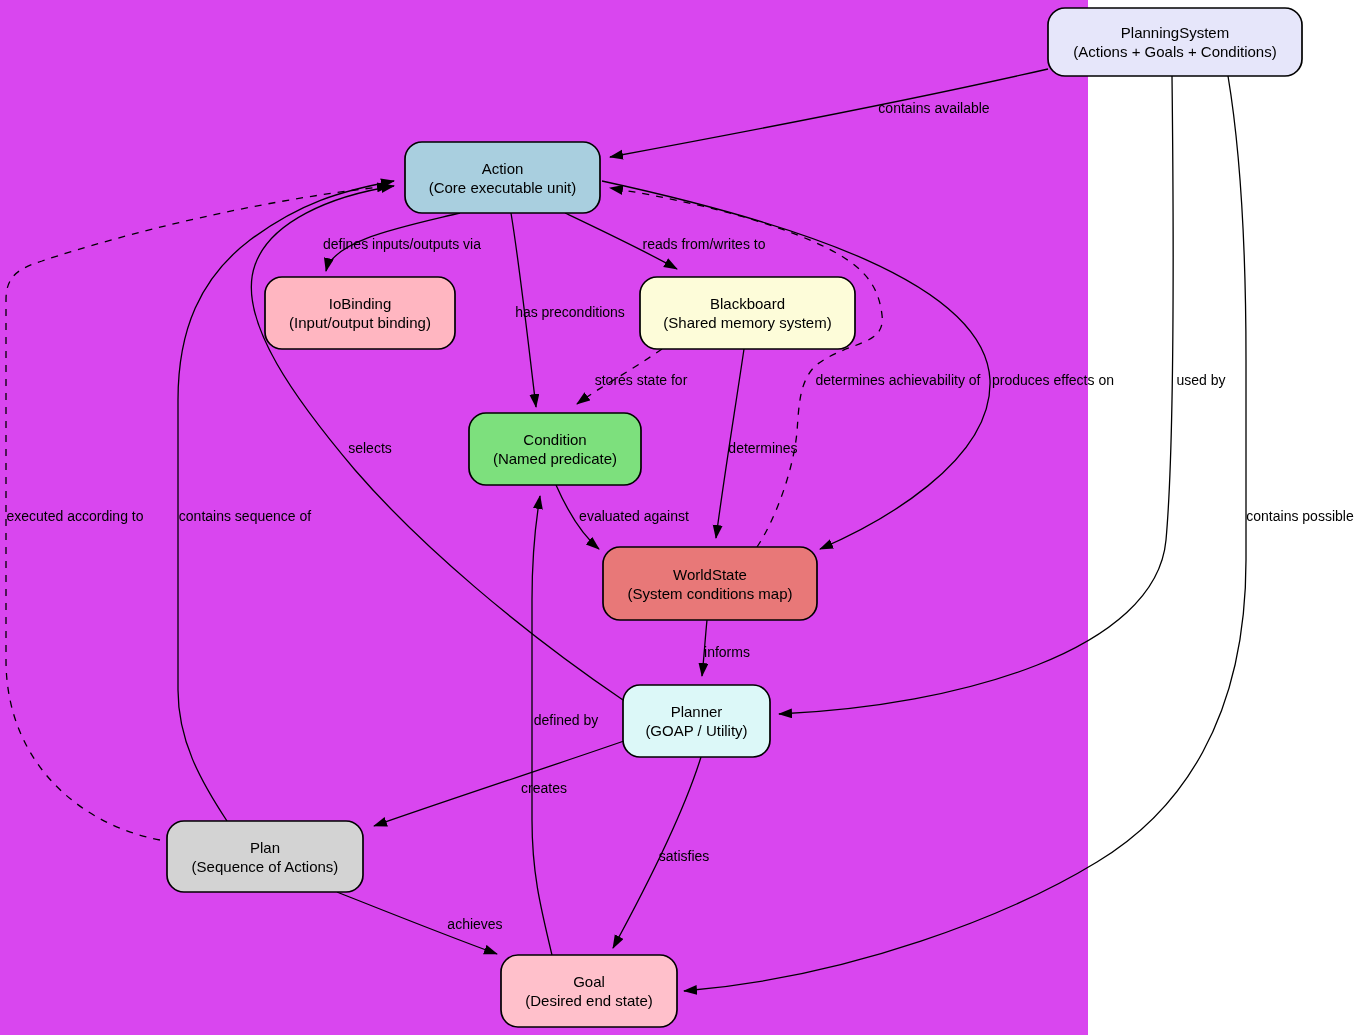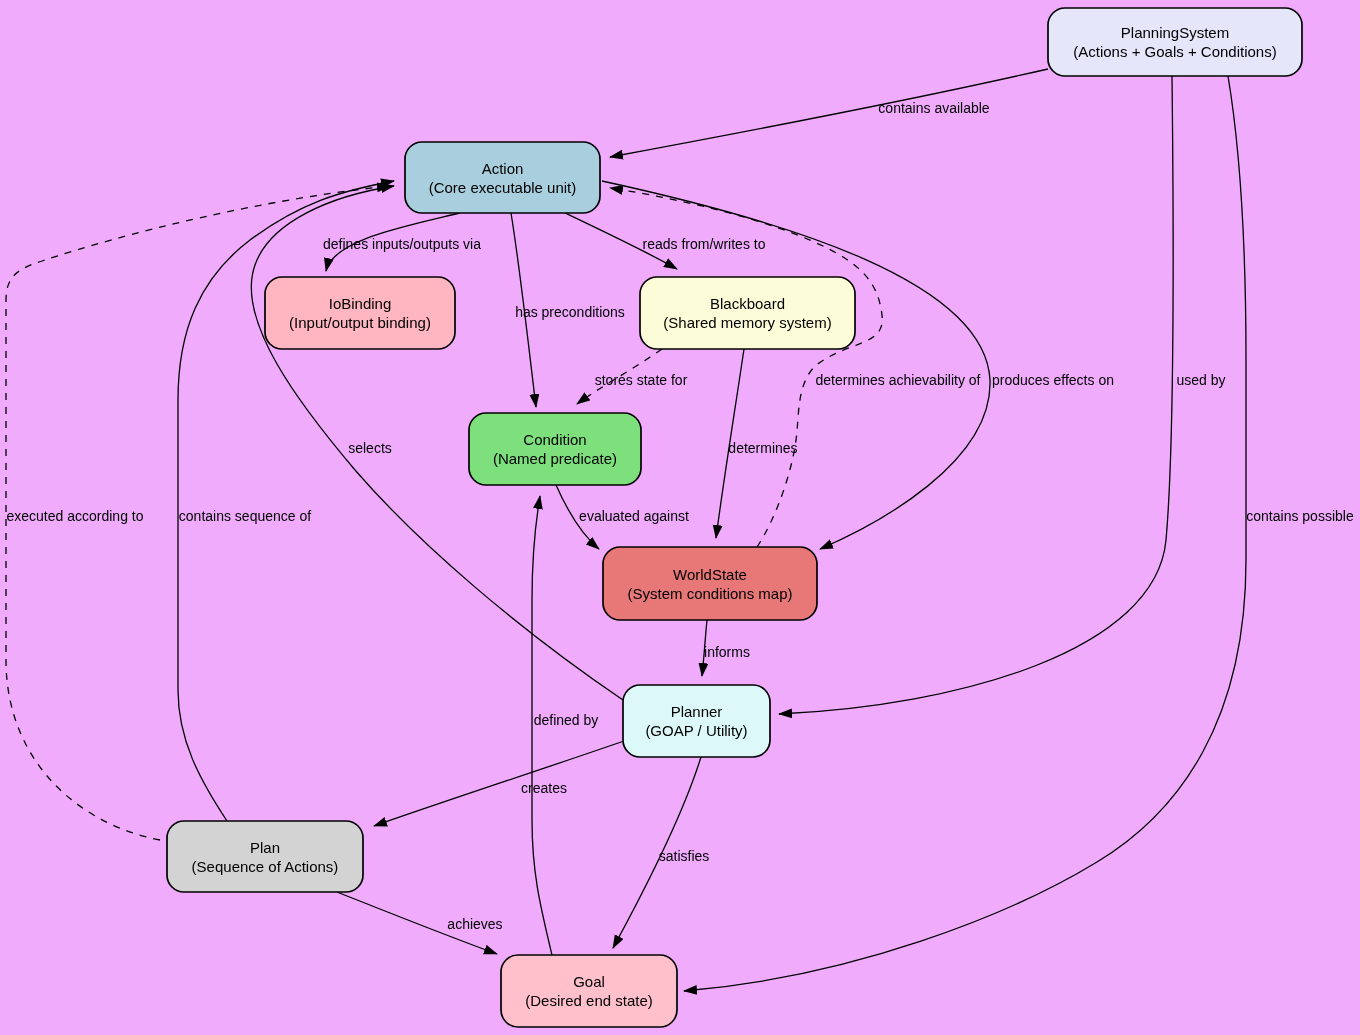--- a/index.html
+++ b/index.html
@@ -1,24 +1,24 @@
 <!DOCTYPE html>
 <html><head>
 <meta charset="utf-8">
 <style>
   html, body {
     margin: 0;
     padding: 0;
     background: #ffffff;
   }
   #stage {
-    width: 1360px;
+    width: 1088px;
     height: 1035px;
     position: relative;
-    background: #f0abfc;
+    background: #d946ef;
     font-family: "Liberation Sans", sans-serif;
   }
   svg { display: block; }
   .edge-line {
     fill: none;
     stroke: #000000;
     stroke-width: 1.3;
   }
   .edge-line.dashed {
     stroke-dasharray: 7 7;

